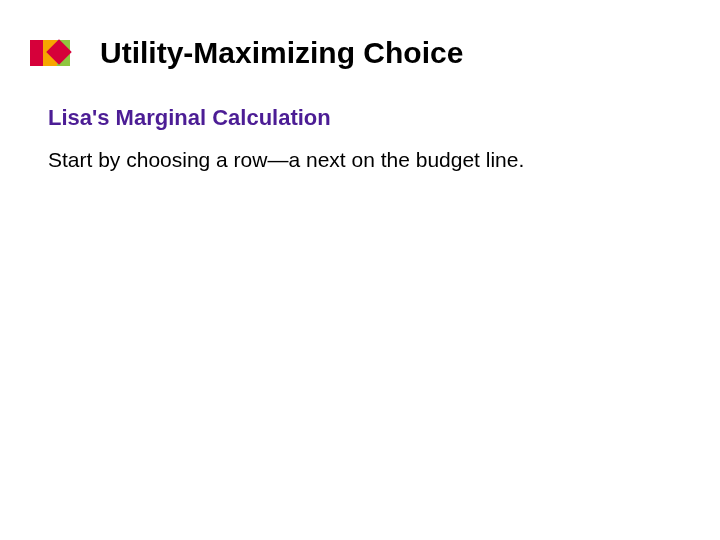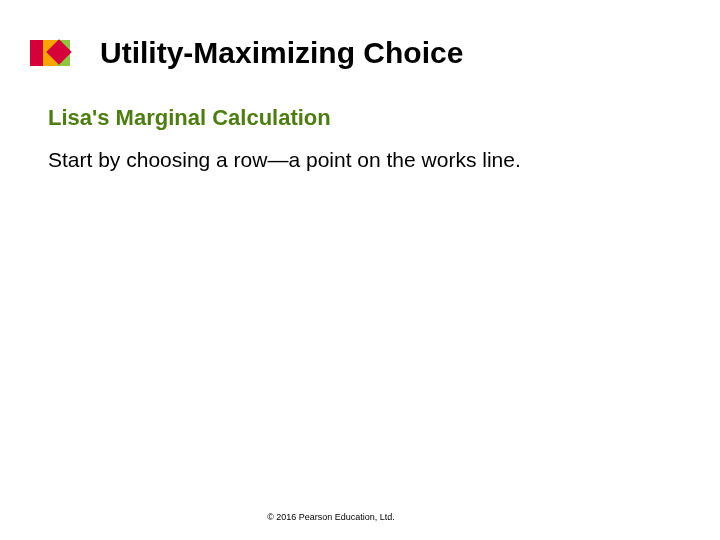--- a/index.html
+++ b/index.html
@@ -63,21 +63,21 @@
   }
   .body {
     position: absolute;
     top: 105px;
     left: 48px;
     right: 48px;
   }
   .subhead {
     font-size: 22px;
     font-weight: bold;
-    color: #4d7c0f;
+    color: #4c1d95;
     margin-bottom: 16px;
   }
   .para {
     font-size: 21px;
     line-height: 1.25;
     color: #000000;
     margin-bottom: 18px;
   }
   .footer {
     position: absolute;
@@ -99,17 +99,16 @@
       <div class="logo-seg seg1"></div>
       <div class="logo-seg seg2"></div>
       <div class="logo-seg seg3"></div>
     </div>
     <div class="title-text">Utility-Maximizing Choice</div>
   </div>
   <div class="diamond"></div>
 
   <div class="body">
     <div class="subhead">Lisa's Marginal Calculation</div>
-    <div class="para">Start by choosing a row—a point on the works line.</div>
+    <div class="para">Start by choosing a row—a next on the budget line.</div>
   </div>
 
-  <div class="footer">© 2016 Pearson Education, Ltd.</div>
 </div>
 
 </body></html>

